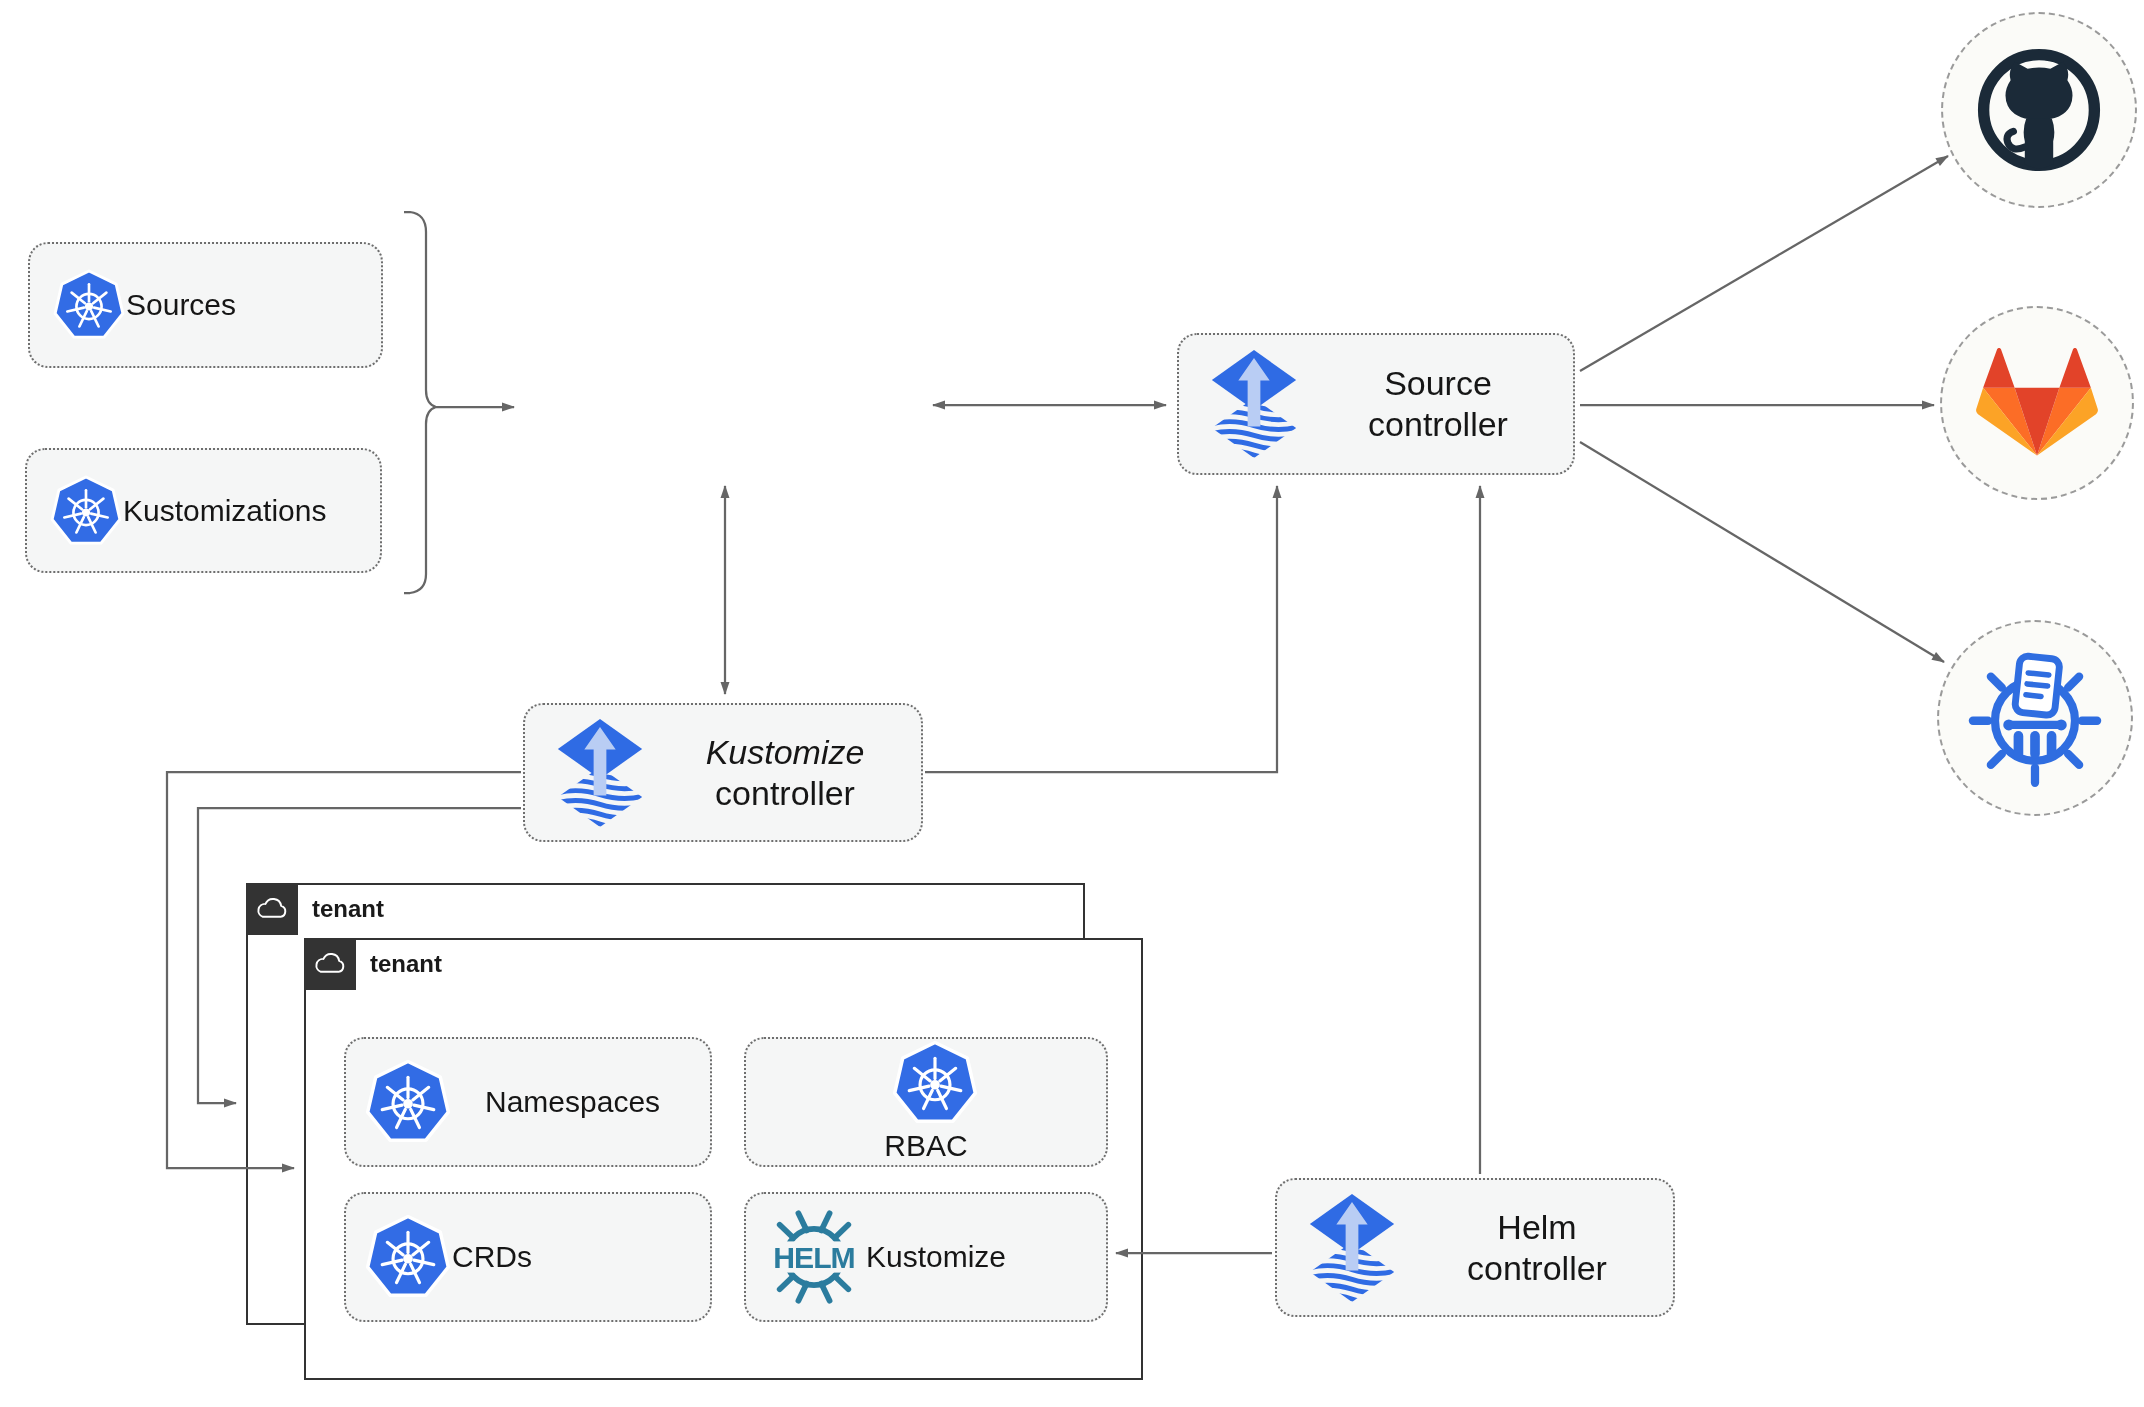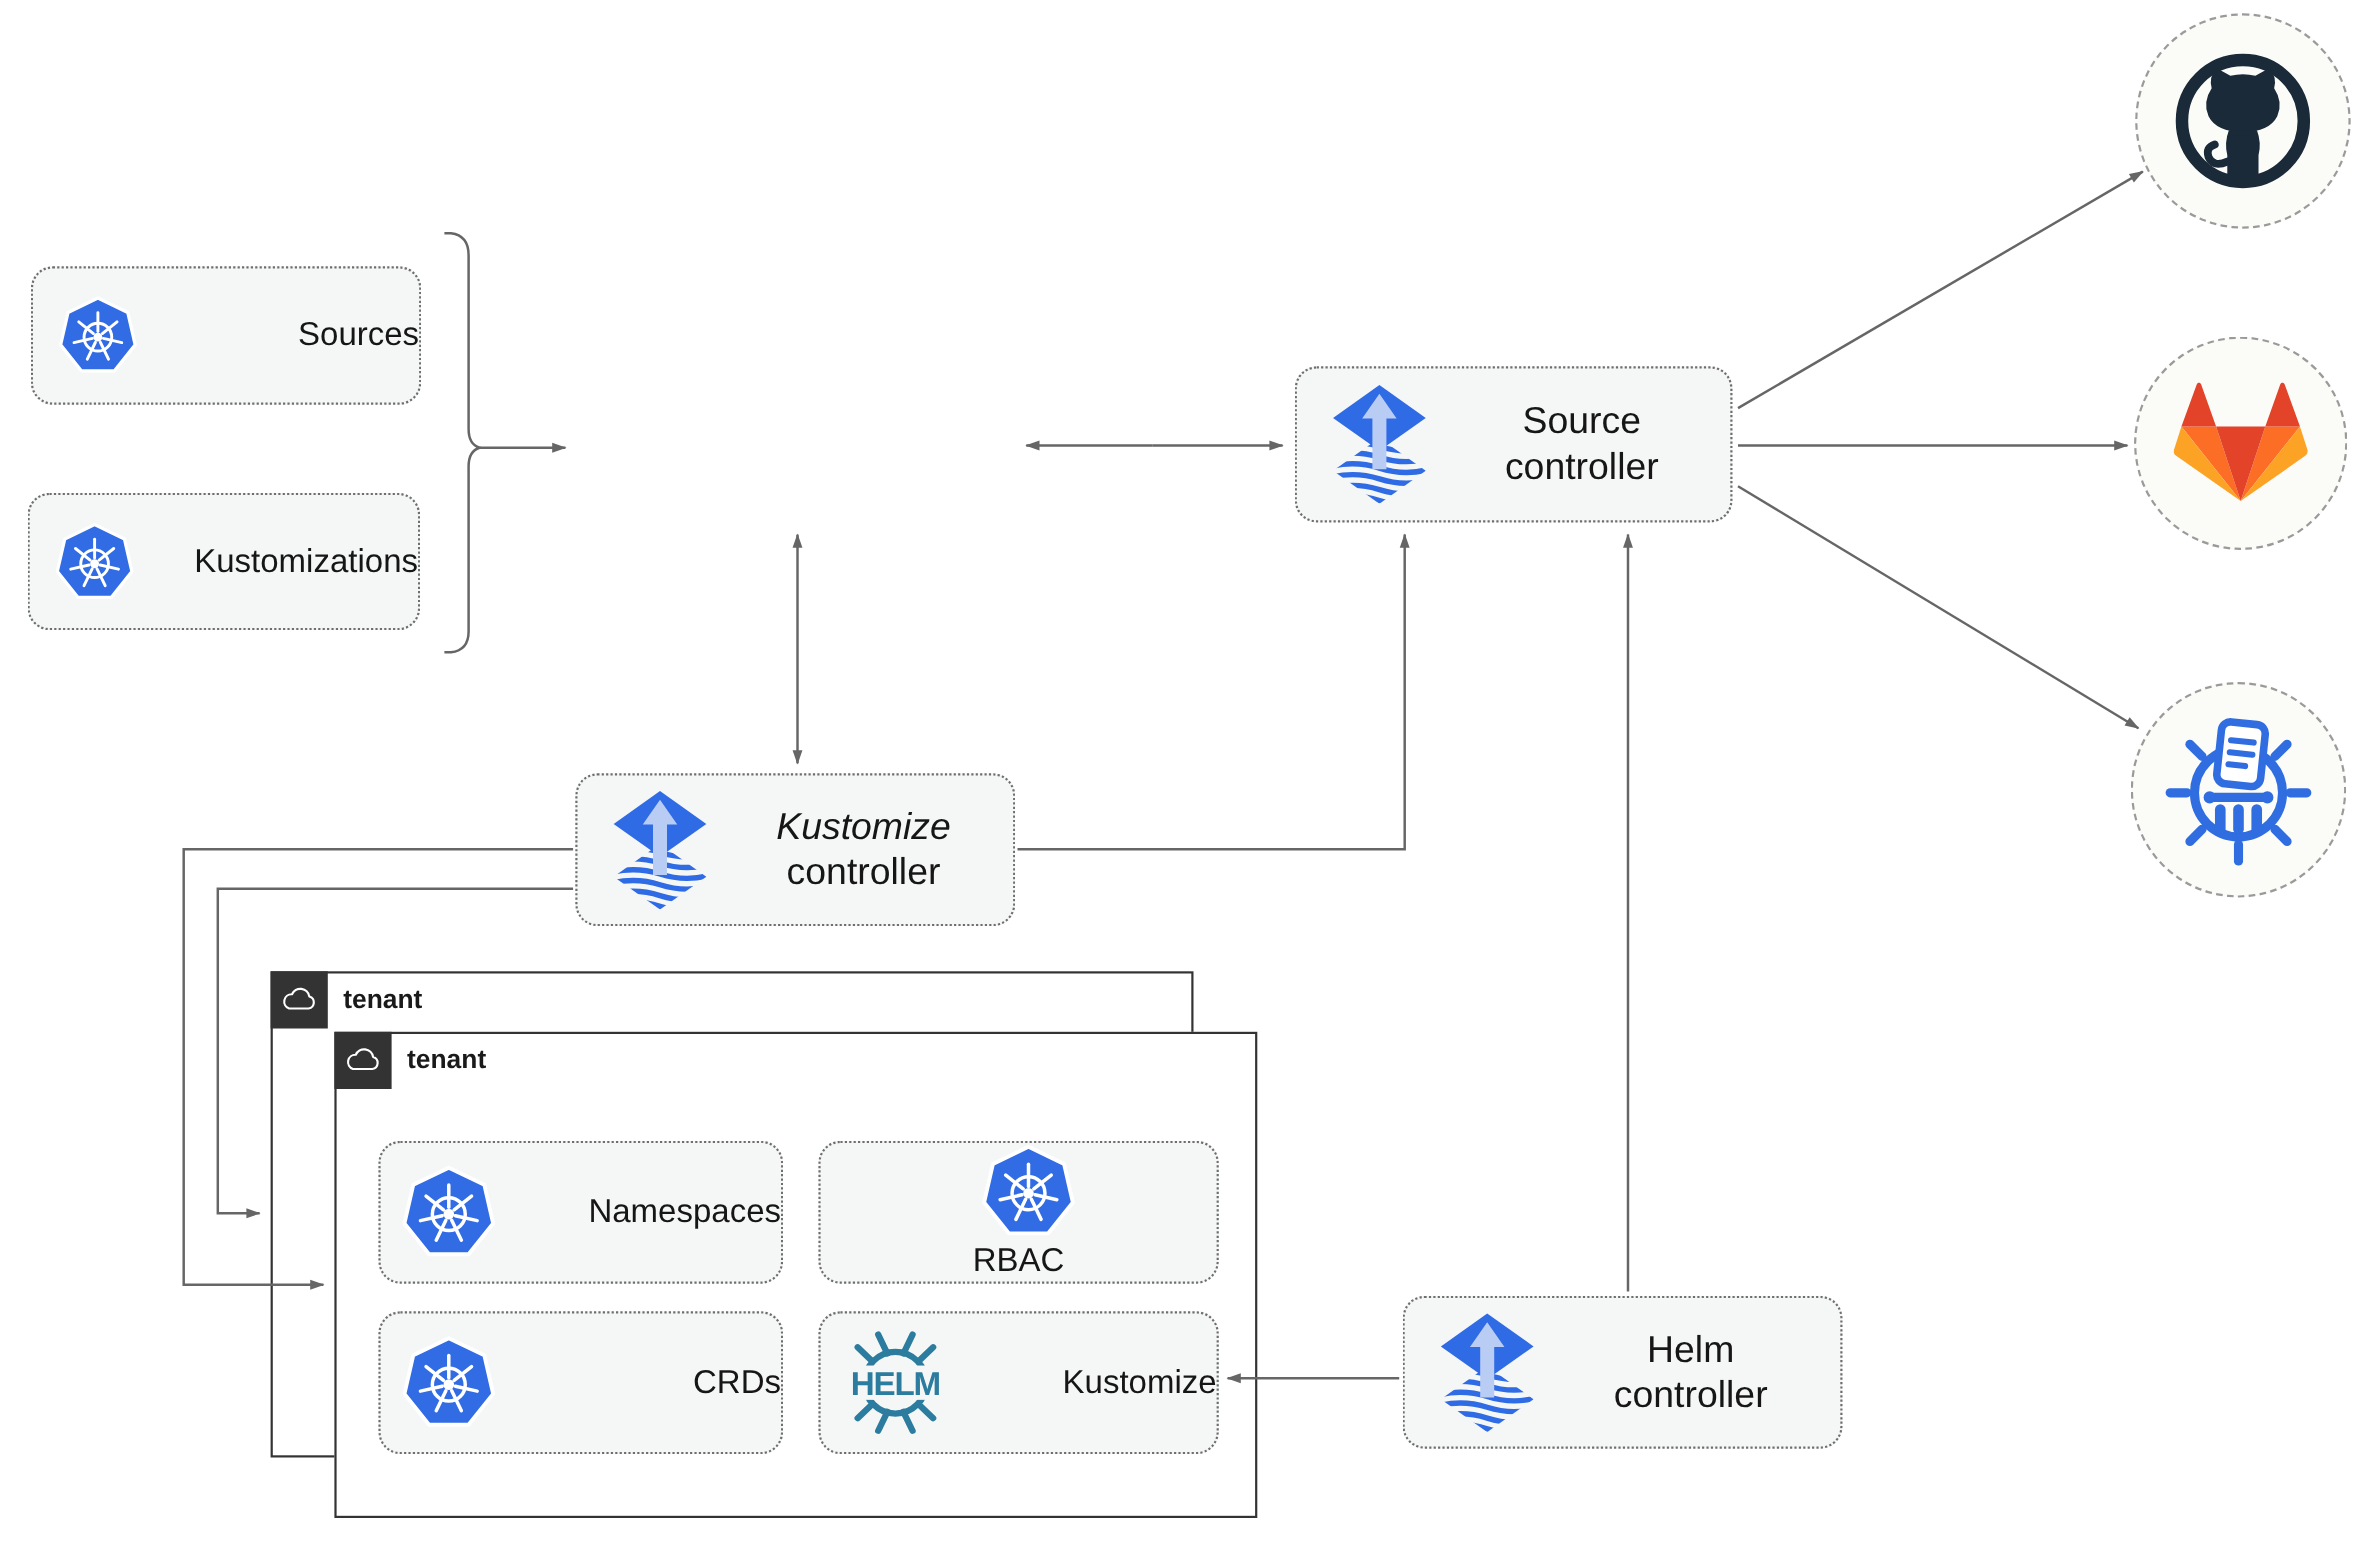--- a/index.html
+++ b/index.html
@@ -3,21 +3,21 @@
 <meta charset="utf-8">
 <style>
   html,body{margin:0;padding:0;background:#ffffff;}
   .canvas{position:relative;width:2144px;height:1407px;background:#ffffff;overflow:hidden;
           font-family:"Liberation Sans","DejaVu Sans",sans-serif;color:#1a1a1a;}
 
   
   .node{position:absolute;background:#f5f6f6;border:2px dotted #6e6e6e;border-radius:20px;
         display:flex;align-items:center;box-sizing:border-box;z-index:2;}
   .node .icon{flex:0 0 auto;display:flex;align-items:center;justify-content:center;}
-  .node .lbl{flex:1;text-align:right;font-size:30px;line-height:38px;color:#161616;}
+  .node .lbl{flex:1;text-align:left;font-size:30px;line-height:38px;color:#161616;}
   .node .lbl2{flex:1;text-align:center;font-size:34px;line-height:41px;color:#161616;}
 
   
   .tenant{position:absolute;background:#ffffff;border:2.5px solid #333333;box-sizing:border-box;z-index:1;}
   .tenant-header{position:absolute;top:-2.5px;left:-2.5px;width:52px;height:52px;background:#333333;
                  display:flex;align-items:center;justify-content:center;}
   .tenant-label{position:absolute;top:-2.5px;left:64px;height:52px;display:flex;align-items:center;
                 font-size:24px;color:#1a1a1a;font-weight:bold;}
 
   
@@ -41,21 +41,21 @@
   </div>
 
   <div class="tenant" style="left:304px;top:938px;width:839px;height:442px;">
     <div class="tenant-header">
       <svg width="34" height="24" viewBox="0 0 26 18">
         <path d="M6,15 L19.5,15 A4.3,4.3 0 0 0 20,6.6 A6.3,6.3 0 0 0 8,5.1 A5.1,5.1 0 0 0 6,15 Z" fill="none" stroke="#ffffff" stroke-width="1.5" stroke-linejoin="round"></path>
       </svg>
     </div>
     <div class="tenant-label">tenant</div>
 
-    <div class="node" style="left:38px;top:97px;width:368px;height:130px;">
+    <div class="node" style="left:38px;top:97px;width:368px;height:130px;gap:33px;">
       <span class="icon" style="margin-left:18px;">
         <svg width="88" height="88" viewBox="0 0 100 100">
           <polygon points="50,4 86.7,21.7 95.8,61.5 70.4,93.4 29.6,93.4 4.2,61.5 13.3,21.7" fill="#326ce5" stroke="#ffffff" stroke-width="4" stroke-linejoin="round"></polygon>
           <g stroke="#ffffff" stroke-width="3.6" stroke-linecap="round" fill="none">
             <circle cx="50" cy="52" r="17"></circle>
             <line x1="50" y1="45" x2="50" y2="22"></line>
               <line x1="55.5" y1="47.6" x2="73.5" y2="33.3"></line>
             <line x1="56.8" y1="53.6" x2="79.3" y2="58.7"></line>
               <line x1="53" y1="58.3" x2="63" y2="79"></line>
             <line x1="47" y1="58.3" x2="37" y2="79"></line>

